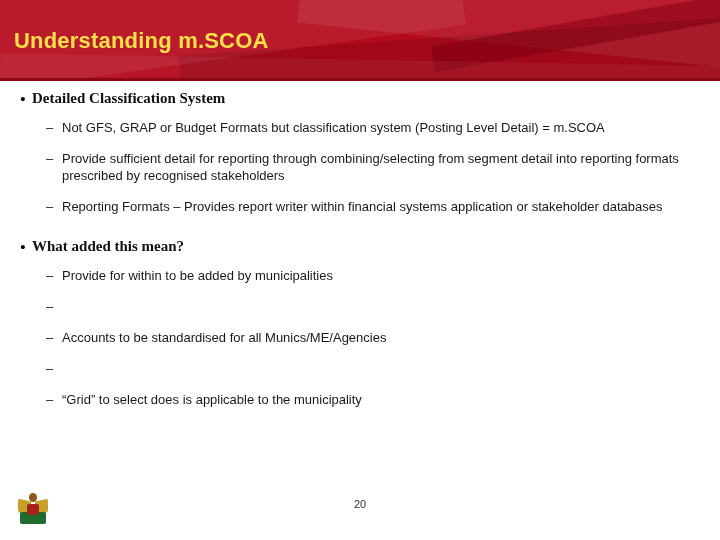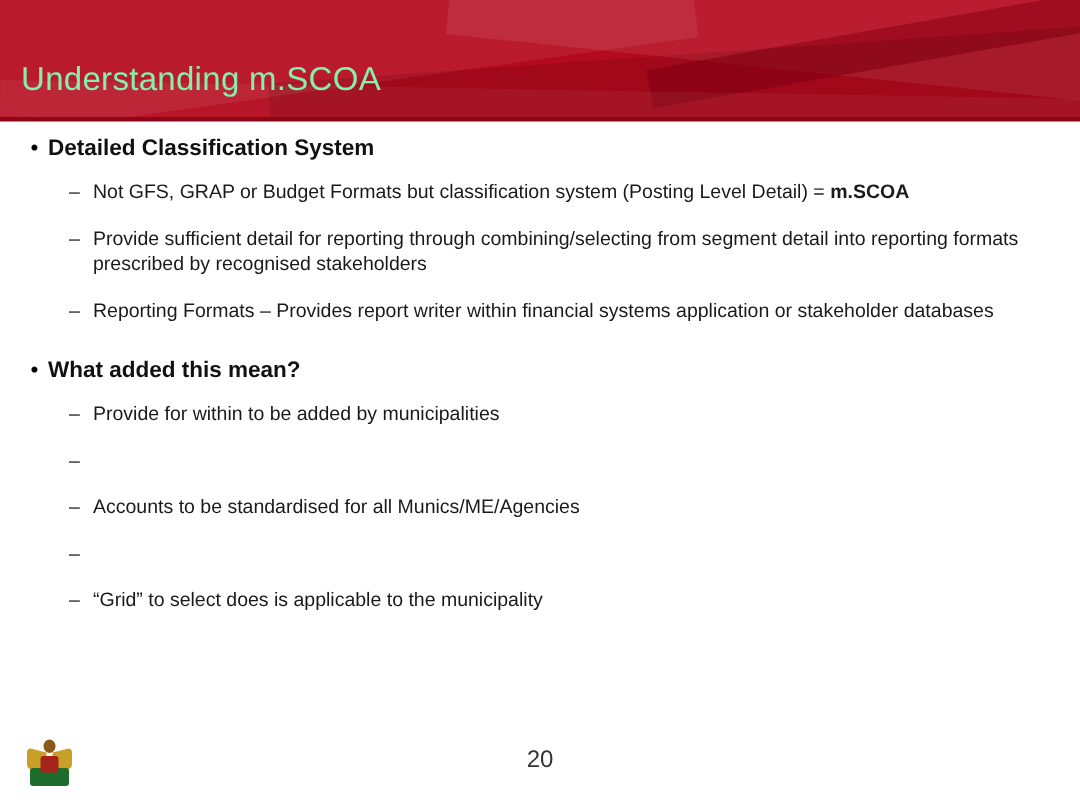--- a/index.html
+++ b/index.html
@@ -59,24 +59,24 @@
     background: rgba(255,255,255,0.05);
   }
   .header-underline {
     position: absolute;
     left: 0; top: 78px;
     width: 720px; height: 3px;
     background: #8d0718;
   }
   .title {
     position: absolute;
-    left: 14px; top: 40px;
+    left: 14px; top: 28px;
     font-size: 22px;
-    font-weight: normal;
-    color: #86efac;
+    font-weight: bold;
+    color: #fde047;
     letter-spacing: 0.2px;
   }
 
   
   .body {
     position: absolute;
     left: 0; top: 84px;
     width: 720px;
   }
 
@@ -92,56 +92,57 @@
     font-size: 15px;
     line-height: 19px;
     color: #000;
     text-align: center;
   }
   .l1 .txt {
     font-size: 15px;
     font-weight: bold;
     line-height: 19px;
     color: #111111;
+    font-family: Liberation Serif, serif;
   }
 
   .l2 {
     display: flex;
     align-items: flex-start;
     padding: 7px 12px 7px 46px;
   }
   .l2 .dash {
     width: 16px;
     flex: 0 0 16px;
     font-size: 13px;
     line-height: 17px;
     color: #222;
   }
   .l2 .txt {
     font-size: 13px;
     line-height: 17px;
     color: #1a1a1a;
     max-width: 660px;
   }
-  .l2 .txt b { font-weight: bold; }
+  .l2 .txt b { font-weight: normal; }
 
   .group-gap { height: 10px; }
 
   
   .footer {
     position: absolute;
     left: 0; bottom: 0;
     width: 720px; height: 56px;
   }
   .page-num {
     position: absolute;
     left: 0; top: 14px;
     width: 720px;
     text-align: center;
-    font-size: 16px;
+    font-size: 11px;
     color: #333333;
   }
   .logo {
     position: absolute;
     left: 18px; top: 8px;
     display: flex;
     align-items: center;
   }
   .coat {
     width: 30px; height: 34px;

